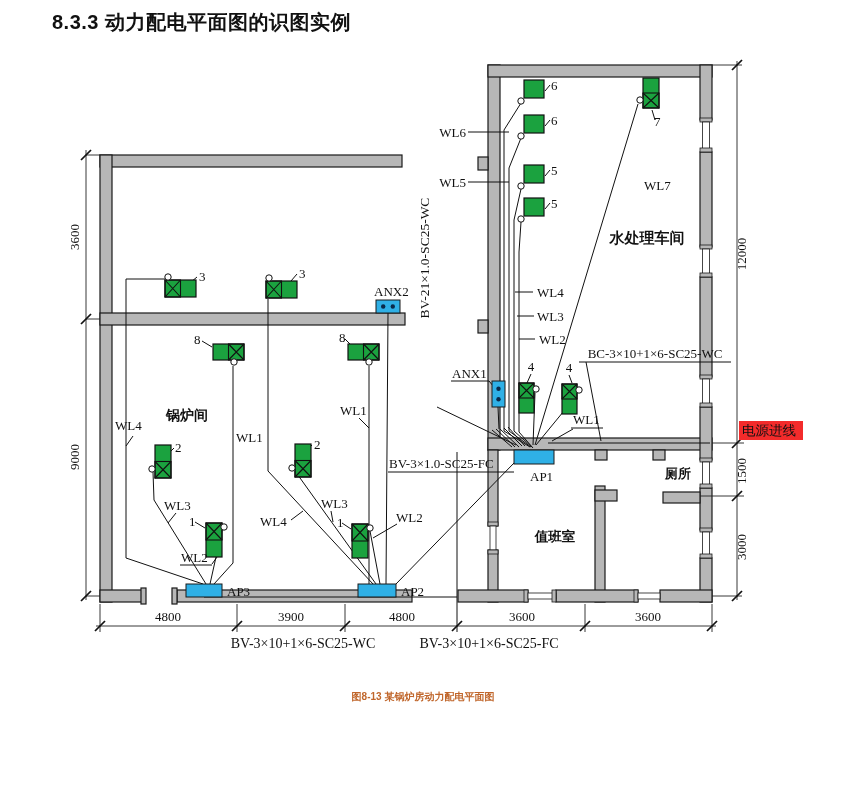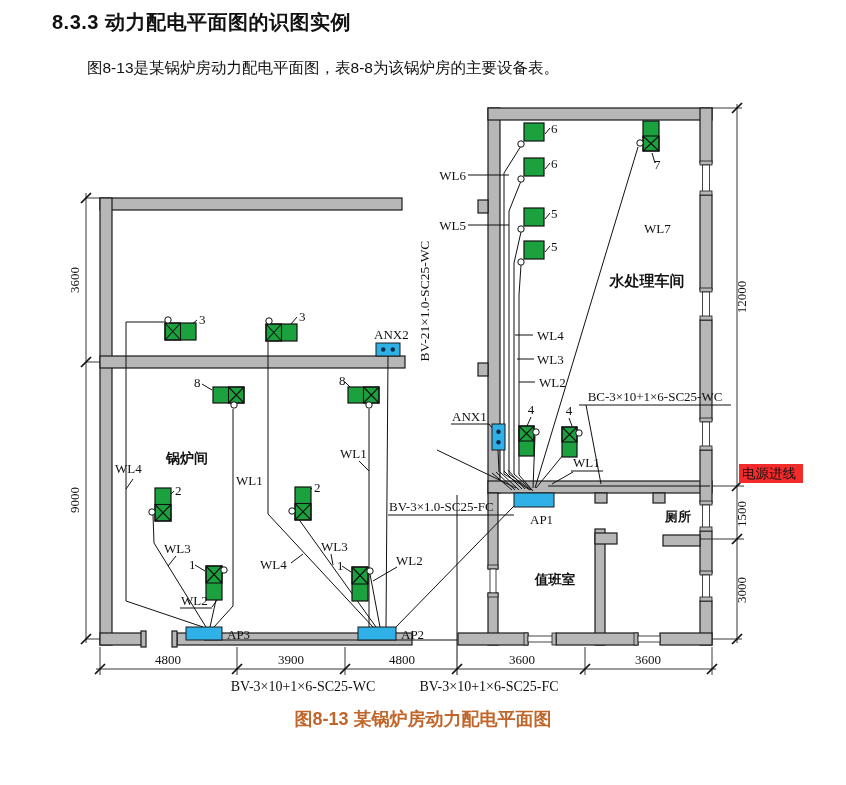--- a/index.html
+++ b/index.html
@@ -8,29 +8,28 @@
   .title{font-size:20px;font-weight:bold;margin:9px 40px 0 52px;letter-spacing:0.5px;}
   .intro{font-size:15.5px;margin:22px 56px 0 56px;text-indent:2em;}
   .figwrap{margin-top:4px;}
   svg text{font-family:"Liberation Serif","DejaVu Serif",serif;fill:#111;}
   .wall{fill:var(--wall,#b7b7b7);stroke:#1a1a1a;stroke-width:1.2;}
   .winb{fill:#ffffff;stroke:#1a1a1a;stroke-width:0.8;}
   .winc{fill:var(--wall,#b7b7b7);stroke:#1a1a1a;stroke-width:0.8;}
   .wire{stroke:#111;stroke-width:1;fill:none;}
   .dim{stroke:#222;stroke-width:0.9;fill:none;}
   .tick{stroke:#111;stroke-width:1.7;fill:none;}
-  .caption{text-align:center;font-size:18px;margin-top:2px;color:var(--caption,#c0662b);
+  .caption{text-align:center;font-size:10px;margin-top:28px;color:var(--caption,#c0662b);
            font-weight:bold;font-family:"Liberation Sans","DejaVu Sans",sans-serif;}
 </style>
 </head>
 <body>
 
 <div class="page">
   <h1 class="title">8.3.3 动力配电平面图的识图实例</h1>
-  <p class="intro">图8-13是某锅炉房动力配电平面图，表8-8为该锅炉房的主要设备表。</p>
 
   <div class="figwrap">
   <svg id="diagram" width="846" height="618" viewBox="0 100 846 618" xmlns="http://www.w3.org/2000/svg">
 
     <g>
       <rect class="wall" x="100" y="215" width="302" height="12"></rect>
       <rect class="wall" x="100" y="215" width="12" height="447"></rect>
       <rect class="wall" x="100" y="373" width="305" height="12"></rect>
       <rect class="wall" x="100" y="650" width="44" height="12"></rect>
       <rect class="wall" x="177" y="650" width="235" height="12"></rect>

